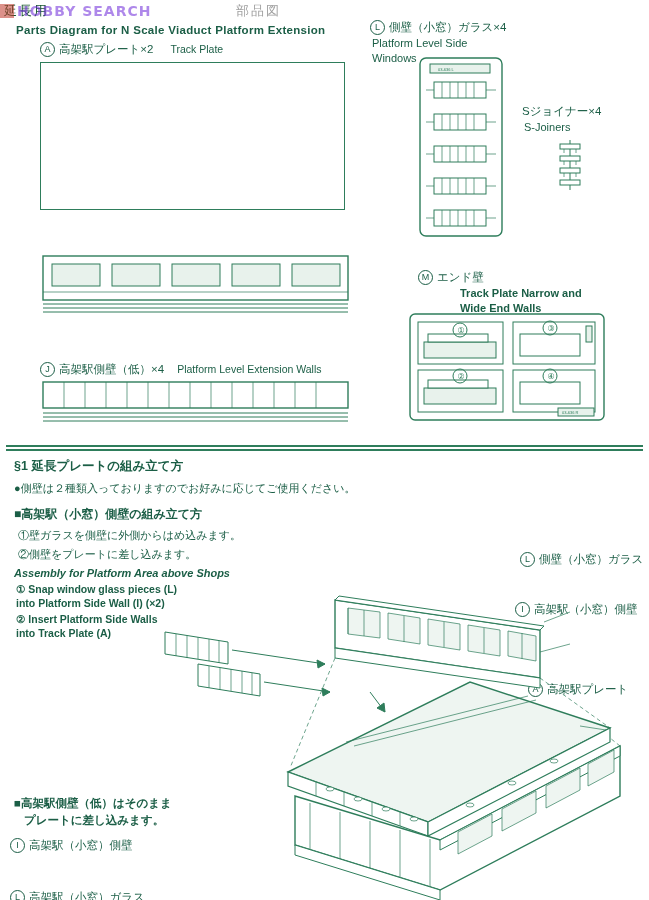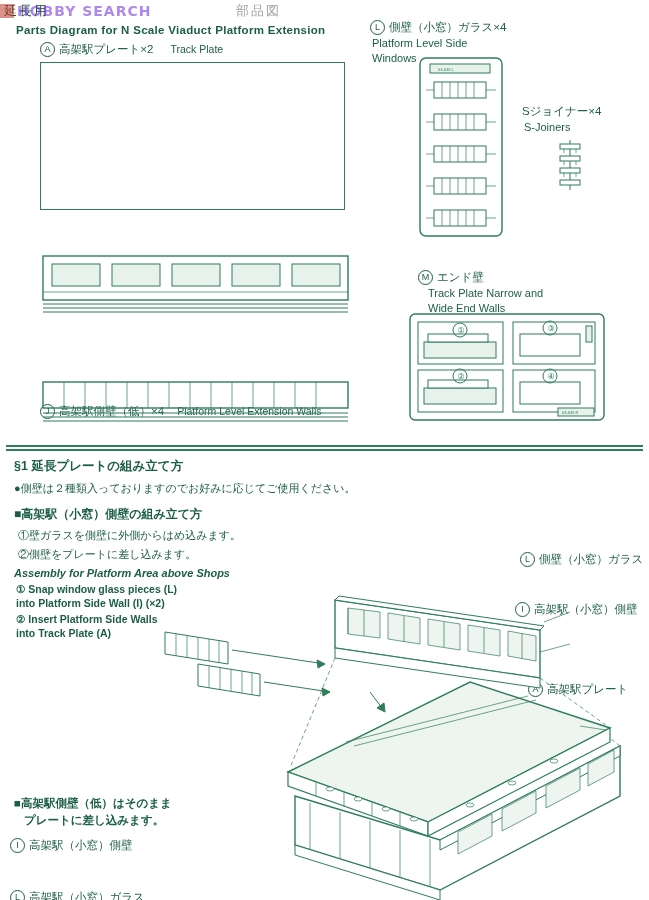--- a/index.html
+++ b/index.html
@@ -93,21 +93,21 @@
     <g>
       <rect x="10" y="12" width="48" height="22" class="fillg"></rect>
       <rect x="70" y="12" width="48" height="22" class="fillg"></rect>
       <rect x="130" y="12" width="48" height="22" class="fillg"></rect>
       <rect x="190" y="12" width="48" height="22" class="fillg"></rect>
       <rect x="250" y="12" width="48" height="22" class="fillg"></rect>
     </g>
     <line x1="1" y1="40" x2="306" y2="40" class="thin"></line>
   </svg>
 
-  <div class="lbl" style="left:40px;top:362px;margin-top:42px;">
+  <div class="lbl" style="left:40px;top:362px;">
     <span class="circ">J</span><span class="jp">高架駅側壁（低）×4</span>
     <span class="en" style="margin-left:10px;">Platform Level Extension Walls</span>
   </div>
   <svg style="position:absolute;left:42px;top:380px;" width="310" height="46">
     <rect x="1" y="2" width="305" height="26" class="st2"></rect>
     <g class="thin">
       <line x1="22" y1="2" x2="22" y2="28"></line>
         <line x1="43" y1="2" x2="43" y2="28"></line>
       <line x1="64" y1="2" x2="64" y2="28"></line>
         <line x1="85" y1="2" x2="85" y2="28"></line>
@@ -200,21 +200,21 @@
       <line x1="12" y1="21" x2="12" y2="25"></line>
         <line x1="24" y1="21" x2="24" y2="25"></line>
       <line x1="12" y1="33" x2="12" y2="37"></line>
         <line x1="24" y1="33" x2="24" y2="37"></line>
     </g>
   </svg>
 
   <div class="lbl" style="left:418px;top:270px;">
     <span class="circ">M</span><span class="jp">エンド壁</span>
   </div>
-  <div class="lbl en" style="left:428px;top:286px;width:175px;white-space:pre-line;">Track Plate Narrow and
+  <div class="lbl en" style="left:460px;top:286px;width:175px;white-space:pre-line;font-weight:bold;">Track Plate Narrow and
 Wide End Walls</div>
 
   <svg style="position:absolute;left:408px;top:312px;" width="200" height="112">
     <rect x="2" y="2" width="194" height="106" rx="5" class="st2"></rect>
     <rect x="10" y="10" width="85" height="42" class="st"></rect>
     <rect x="105" y="10" width="82" height="42" class="st"></rect>
     <rect x="10" y="58" width="85" height="42" class="st"></rect>
     <rect x="105" y="58" width="82" height="42" class="st"></rect>
 
     <g>

